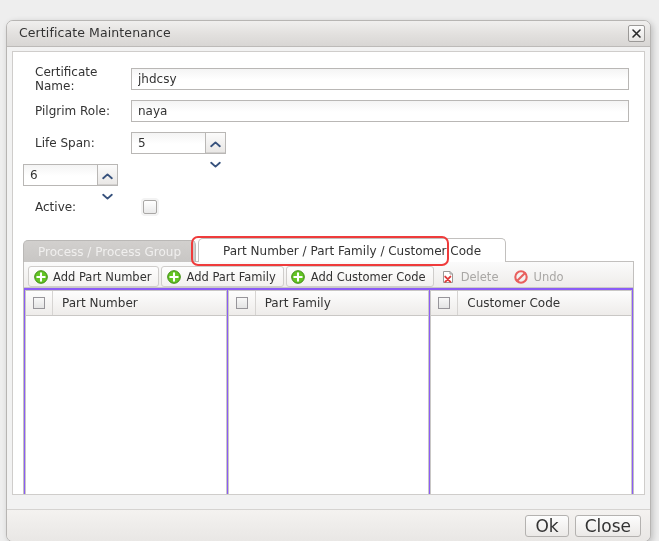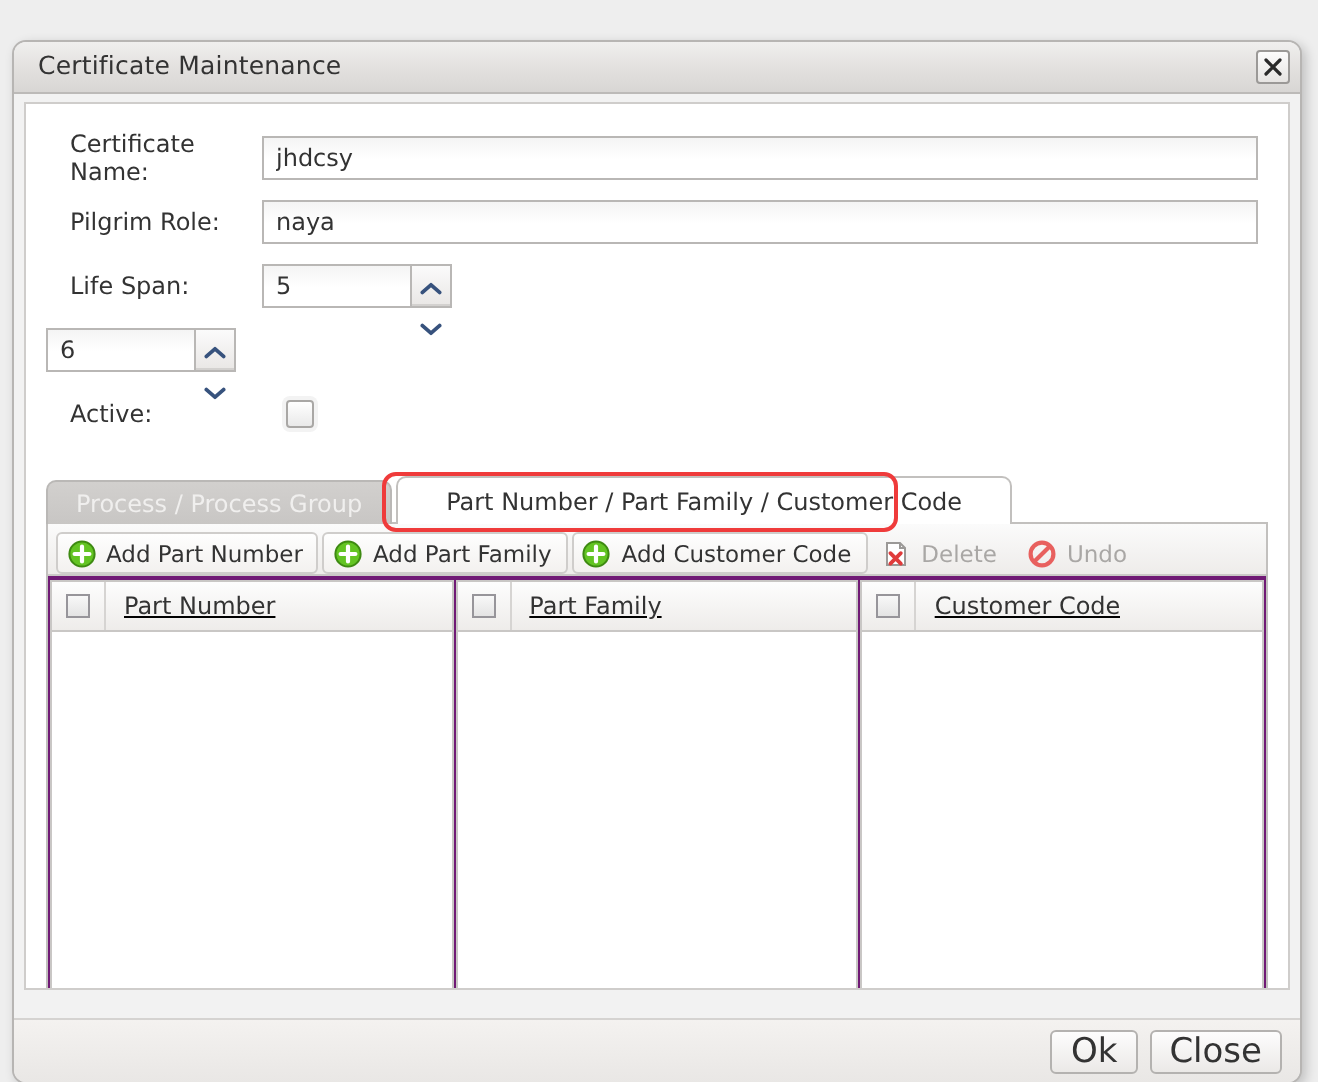--- a/index.html
+++ b/index.html
@@ -238,24 +238,23 @@
     margin-right: 5px;
     display: inline-flex;
     align-items: center; justify-content: center;
     flex: 0 0 15px;
   }
 
   
   .grids {
     display: flex;
     height: 232px;
-    background: #701a75;
+    background: #8b5cf6;
     padding: 2px 1px 2px 1px;
     gap: 1px;
-    text-decoration: underline;
   }
   .grid {
     flex: 1 1 33.33%;
     border: 1px solid #c9c7c5;
     background: #ffffff;
     display: flex;
     flex-direction: column;
     min-width: 0;
   }
   .grid-head {

